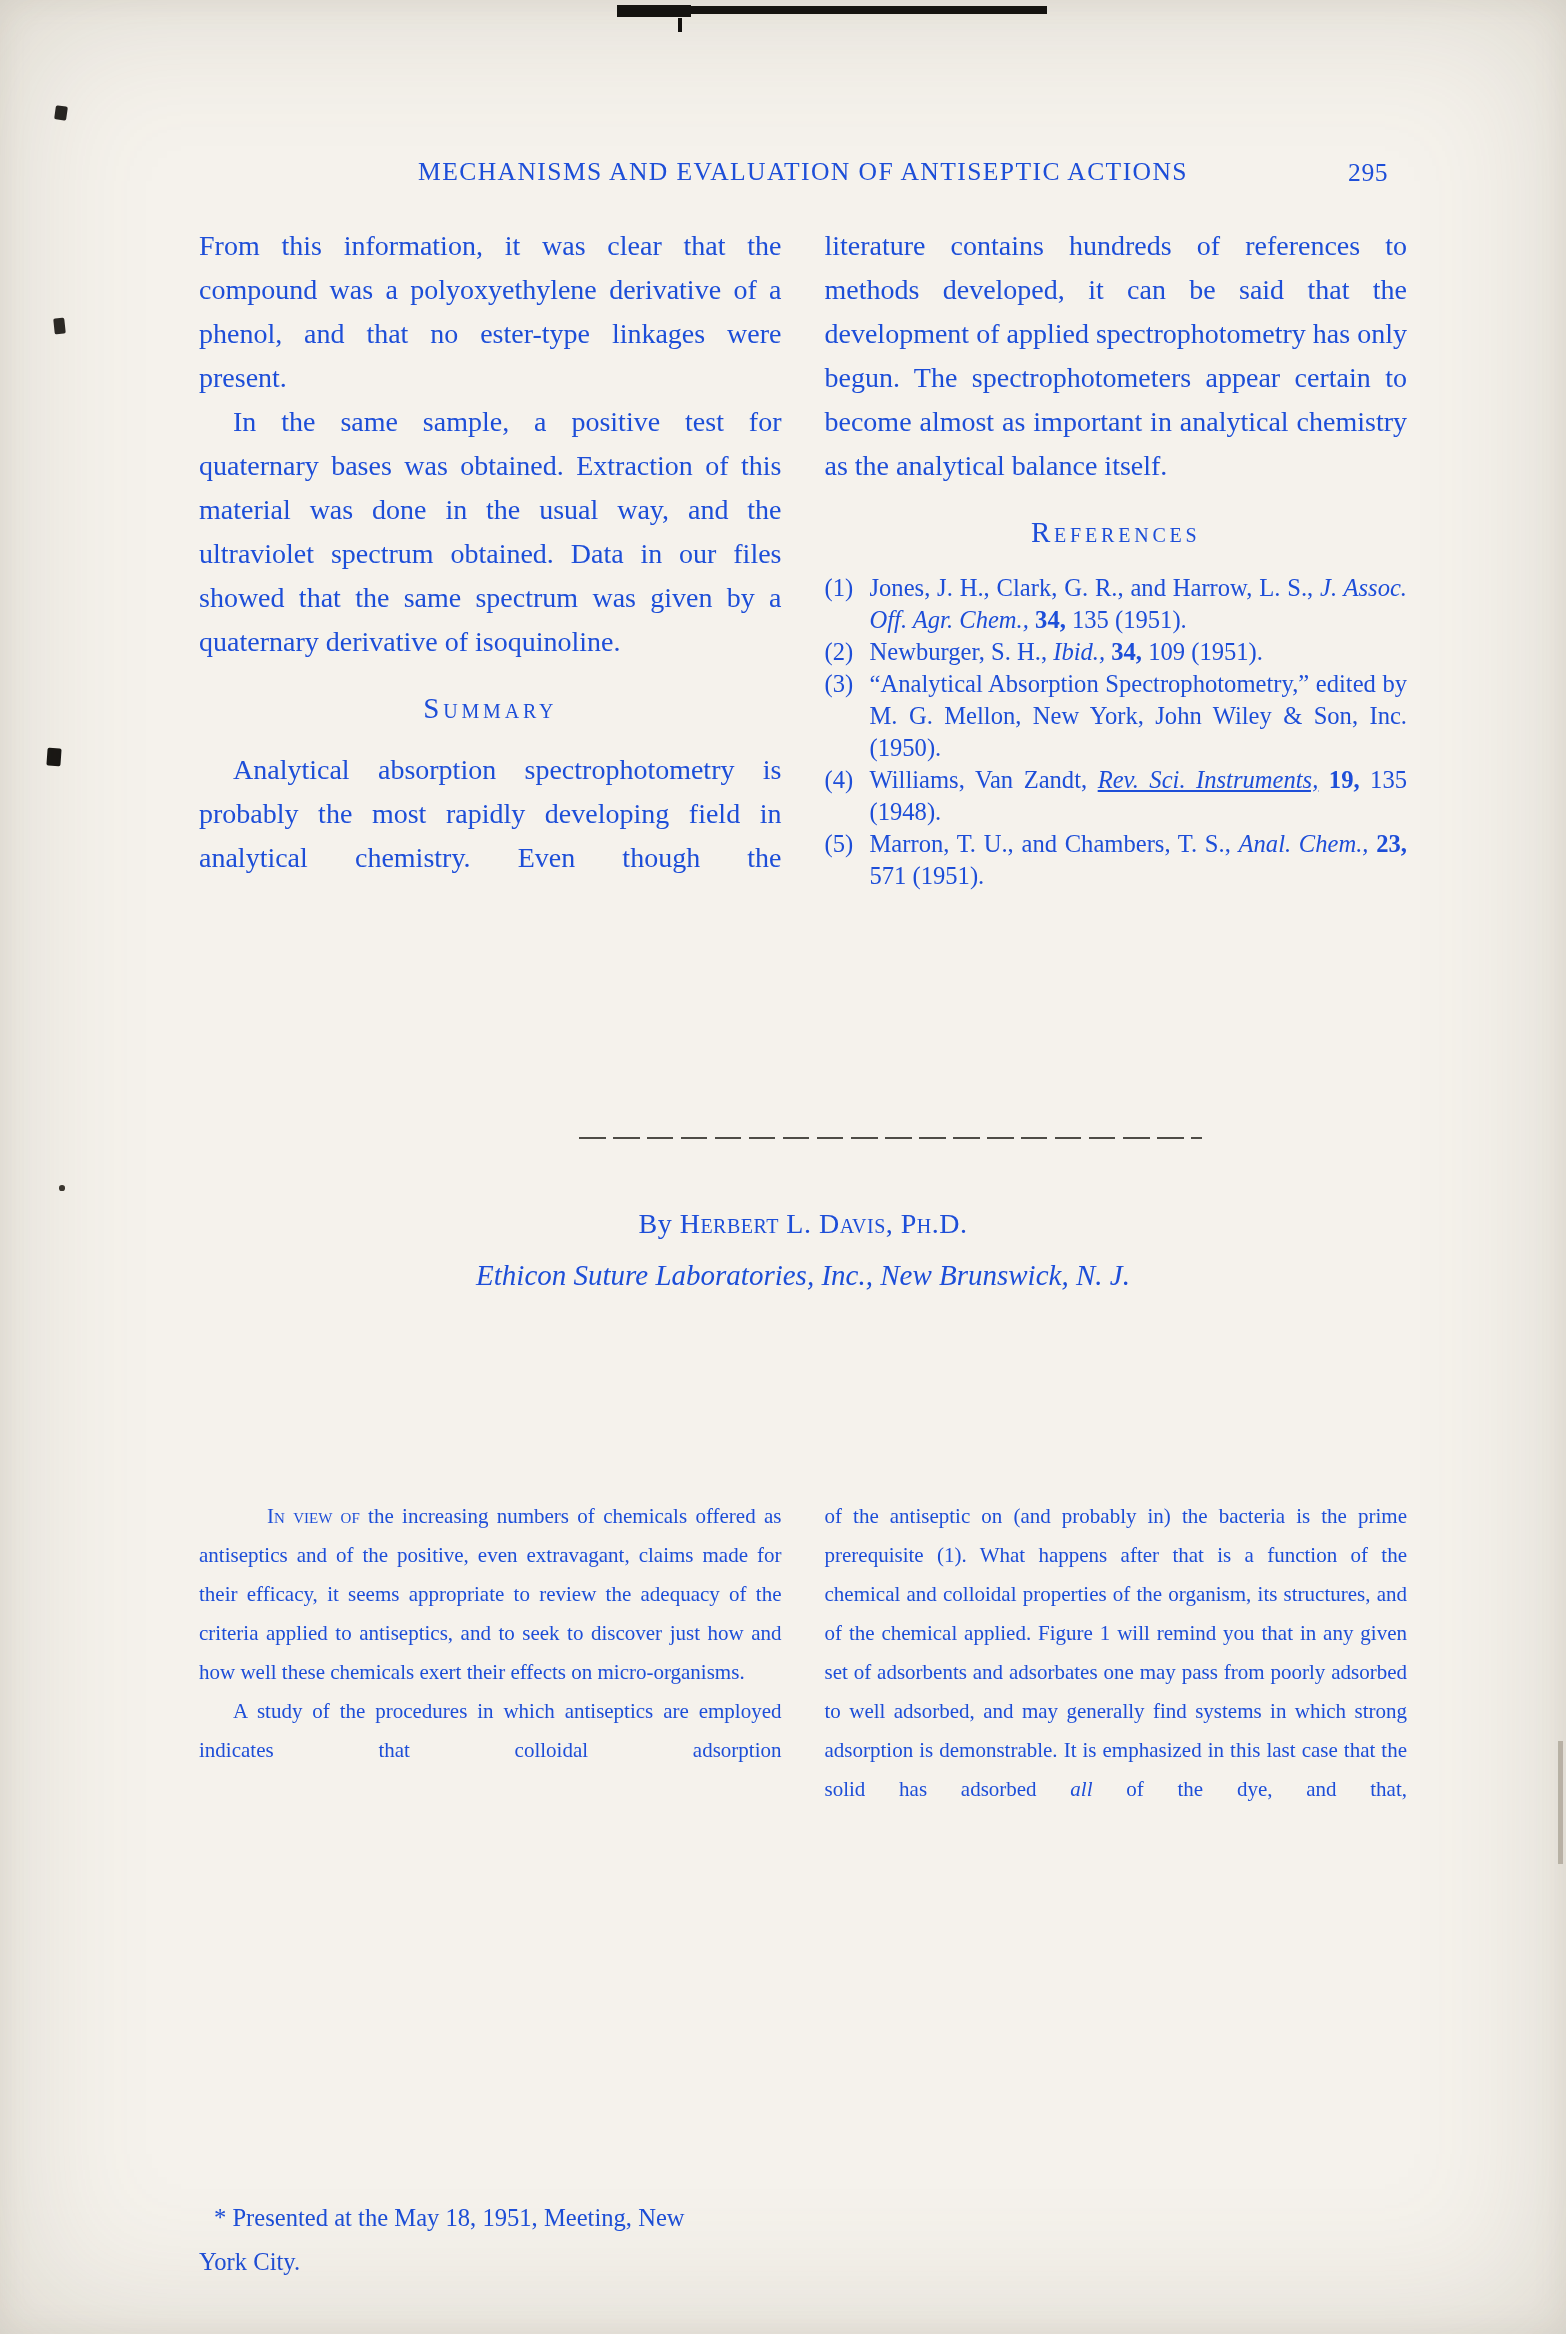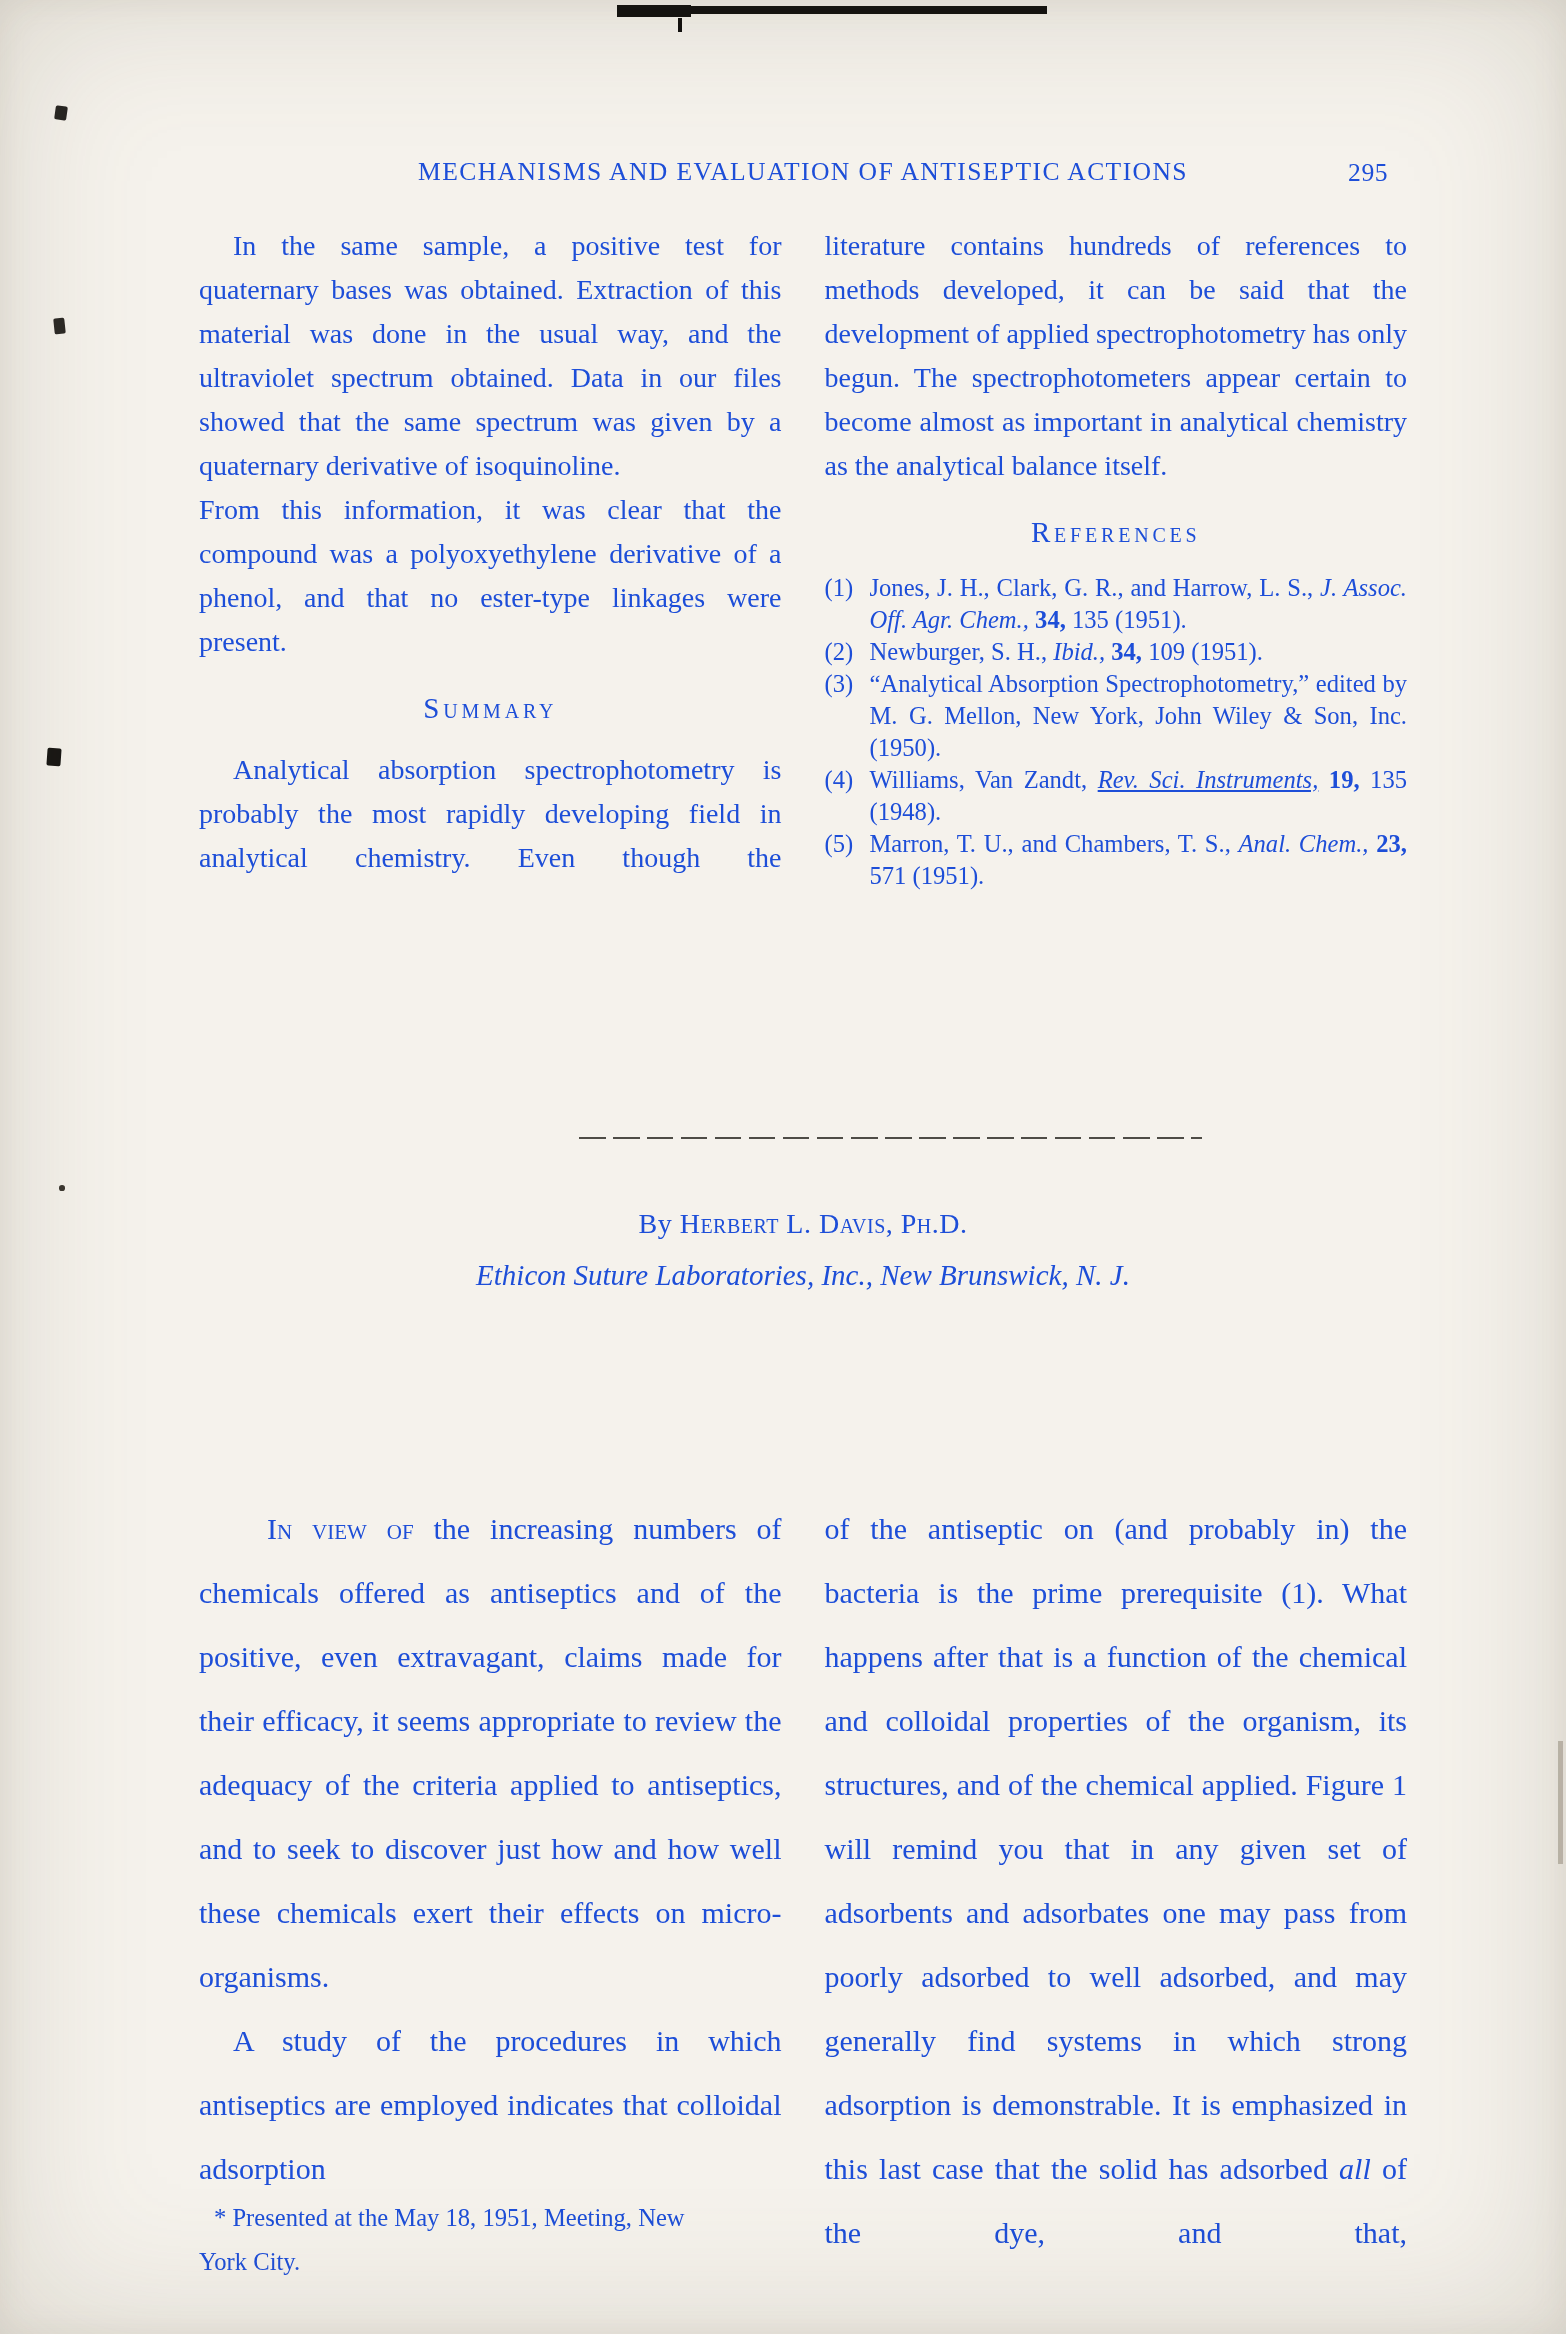--- a/index.html
+++ b/index.html
@@ -47,21 +47,21 @@
   .main-columns { top: 1497px; height: 793px; }
   .col { width: 583px; }
   .main-columns .col { position: relative; height: 100%; }
 
   .body-text {
     margin: 0;
     font-size: 28px;
     line-height: 44px;
     text-align: justify;
   }
-  .main-columns .body-text { font-size: 30px; line-height: 64px; }
+  .main-columns .body-text { font-size: 21px; line-height: 39px; }
   .indent { text-indent: 34px; }
   .indent-deep { text-indent: 68px; }
   .cont { text-align-last: justify; }
 
   .section-heading {
     font-variant: small-caps;
     font-size: 29px;
     letter-spacing: 3.8px;
     text-align: center;
     font-weight: 400;
@@ -137,22 +137,22 @@
   <div class="afx afx-dot"></div>
   <div class="afx afx-edge"></div>
 
   <div class="running-head">
     <div class="rh-title">MECHANISMS AND EVALUATION OF ANTISEPTIC ACTIONS</div>
     <div class="rh-page">295</div>
   </div>
 
   <div class="columns top-columns">
     <div class="col">
+      <p class="body-text">From this information, it was clear that the compound was a polyoxyethylene derivative of a phenol, and that no ester-type linkages were present.</p>
       <p class="body-text indent">In the same sample, a positive test for quaternary bases was obtained. Extraction of this material was done in the usual way, and the ultraviolet spectrum obtained. Data in our files showed that the same spectrum was given by a quaternary derivative of isoquinoline.</p>
-      <p class="body-text">From this information, it was clear that the compound was a polyoxyethylene derivative of a phenol, and that no ester-type linkages were present.</p>
       <div class="section-heading">Summary</div>
       <p class="body-text indent cont">Analytical absorption spectrophotometry is probably the most rapidly developing field in analytical chemistry. Even though the</p>
     </div>
     <div class="col">
       <p class="body-text">literature contains hundreds of references to methods developed, it can be said that the development of applied spectrophotometry has only begun. The spectrophotometers appear certain to become almost as important in analytical chemistry as the analytical balance itself.</p>
       <div class="section-heading">References</div>
       <div class="ref-list">
           <div class="ref-item"><span class="ref-label">(1)</span><span><span>Jones, J. H., Clark, G. R., and Harrow, L. S., </span><span style="font-style: italic;">J. Assoc. Off. Agr. Chem.,</span><span> </span><span style="font-weight: 700;">34,</span><span> 135 (1951).</span></span></div>
           <div class="ref-item"><span class="ref-label">(2)</span><span><span>Newburger, S. H., </span><span style="font-style: italic;">Ibid.,</span><span> </span><span style="font-weight: 700;">34,</span><span> 109 (1951).</span></span></div>
           <div class="ref-item"><span class="ref-label">(3)</span><span><span>“Analytical Absorption Spectrophotometry,” edited by M. G. Mellon, New York, John Wiley &amp; Son, Inc. (1950).</span></span></div>

